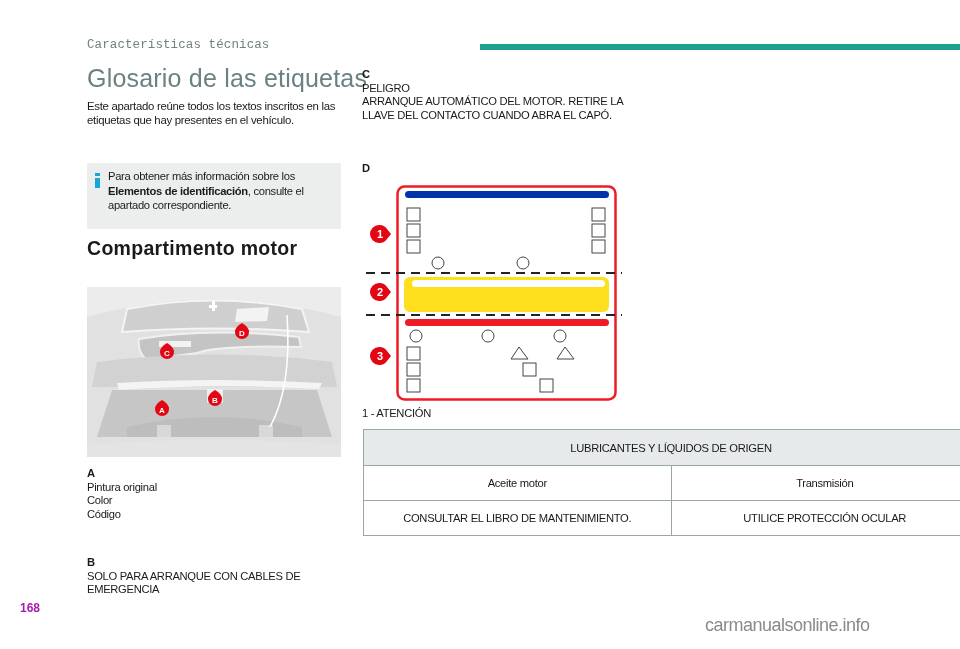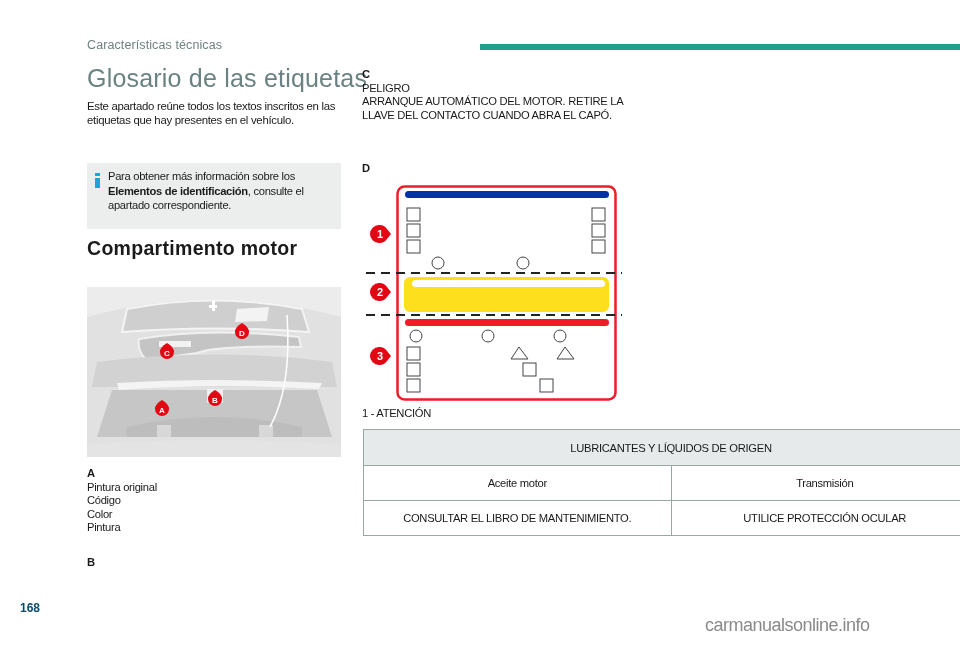--- a/index.html
+++ b/index.html
@@ -1,19 +1,19 @@
 <!DOCTYPE html>
 <html><head>
 <meta charset="utf-8">
 <style>
   html, body { margin: 0; padding: 0; }
   body { width: 960px; height: 649px; background: #ffffff; position: relative; overflow: hidden;
          font-family: "Liberation Sans", sans-serif; color: #1a1a1a; }
   .abs { position: absolute; }
-  .section-header { left: 87px; top: 38px; font-size: 12.5px; color: #6f8181; letter-spacing: 0.1px; }
+  .section-header { left: 87px; top: 38px; font-size: 12.5px; color: #6f8181; letter-spacing: 0.1px; font-family: Liberation Mono, monospace; }
   .teal-bar { left: 480px; top: 44px; width: 480px; height: 6px; background: #1fa08d; }
   .page-title { left: 87px; top: 64px; font-size: 25px; color: #6b8282; font-weight: normal; letter-spacing: 0.2px; }
   .intro { left: 87px; top: 99px; width: 260px; font-size: 11.4px; line-height: 14px; letter-spacing: -0.3px; }
   .info-box { left: 87px; top: 163px; width: 254px; height: 66px; background: #eceeee; }
   .info-icon { left: 95px; top: 173px; width: 5px; height: 15px; }
   .info-icon .dot { position: absolute; left: 0; top: 0; width: 5px; height: 3px; background: #1ba4dc; }
   .info-icon .stem { position: absolute; left: 0; top: 5px; width: 5px; height: 10px; background: #1ba4dc; }
   .info-text { left: 108px; top: 169px; width: 228px; font-size: 11.2px; line-height: 14.5px; letter-spacing: -0.3px; }
   .info-text b { font-weight: bold; text-align: right; }
   .sub-title { left: 87px; top: 237px; font-size: 19.5px; font-weight: bold; letter-spacing: 0.3px; }
@@ -25,21 +25,21 @@
   .block-b { left: 87px; top: 556px; width: 260px; }
   .block-c { left: 362px; top: 68px; width: 270px; }
   .block-d { left: 362px; top: 162px; }
   .diagram { left: 360px; top: 180px; width: 270px; height: 225px; }
   .caption { left: 362px; top: 407px; font-size: 11.2px; letter-spacing: -0.3px; }
   table.specs { position: absolute; left: 363px; top: 429px; width: 616px; border-collapse: collapse;
                 font-size: 11.2px; letter-spacing: -0.3px; }
   table.specs td, table.specs th { border: 1px solid #9aa7a7; text-align: center; height: 34px; padding: 0 4px; font-weight: normal; }
   table.specs th { background: #e7eaea; height: 35px; }
   table.specs td { width: 50%; margin-top: 23px; }
-  .page-num { left: 20px; top: 601px; font-size: 12px; font-weight: bold; color: #0c4a6e; }
+  .page-num { left: 20px; top: 601px; font-size: 12px; font-weight: bold; color: #a21caf; }
   .watermark { left: 705px; top: 615px; font-size: 18px; color: #8a8a8a; letter-spacing: -0.5px; }
 </style>
 </head>
 <body>
 
 <div class="abs section-header">Características técnicas</div>
 <div class="abs teal-bar"></div>
 
 <div class="abs page-title">Glosario de las etiquetas</div>
 <div class="abs intro">Este apartado reúne todos los textos inscritos en las etiquetas que hay presentes en el vehículo.</div>
@@ -85,27 +85,27 @@
   </g>
   <g>
     <path d="M75 113 q-7 4 -7 9 a7 7 0 0 0 14 0 q0 -5 -7 -9z" fill="#e30613"></path>
     <text x="75" y="126" font-size="8" fill="#fff" text-anchor="middle" font-family="Liberation Sans, sans-serif" font-weight="bold">A</text>
   </g>
 </svg>
 
 <div class="abs label-block block-a">
   <span class="key">A</span>
   <span class="line">Pintura original</span>
+  <span class="line">Color</span>
   <span class="line">Código</span>
-  <span class="line">Color</span>
-  <span class="line">Pintura</span>
 </div>
 
 <div class="abs label-block block-b">
   <span class="key">B</span>
+  <span class="line">SOLO PARA ARRANQUE CON CABLES DE EMERGENCIA</span>
 </div>
 
 <div class="abs label-block block-c">
   <span class="key">C</span>
   <span class="line">PELIGRO</span>
   <span class="line">ARRANQUE AUTOMÁTICO DEL MOTOR. RETIRE LA LLAVE DEL CONTACTO CUANDO ABRA EL CAPÓ.</span>
 </div>
 
 <div class="abs label-block block-d">
   <span class="key">D</span>

